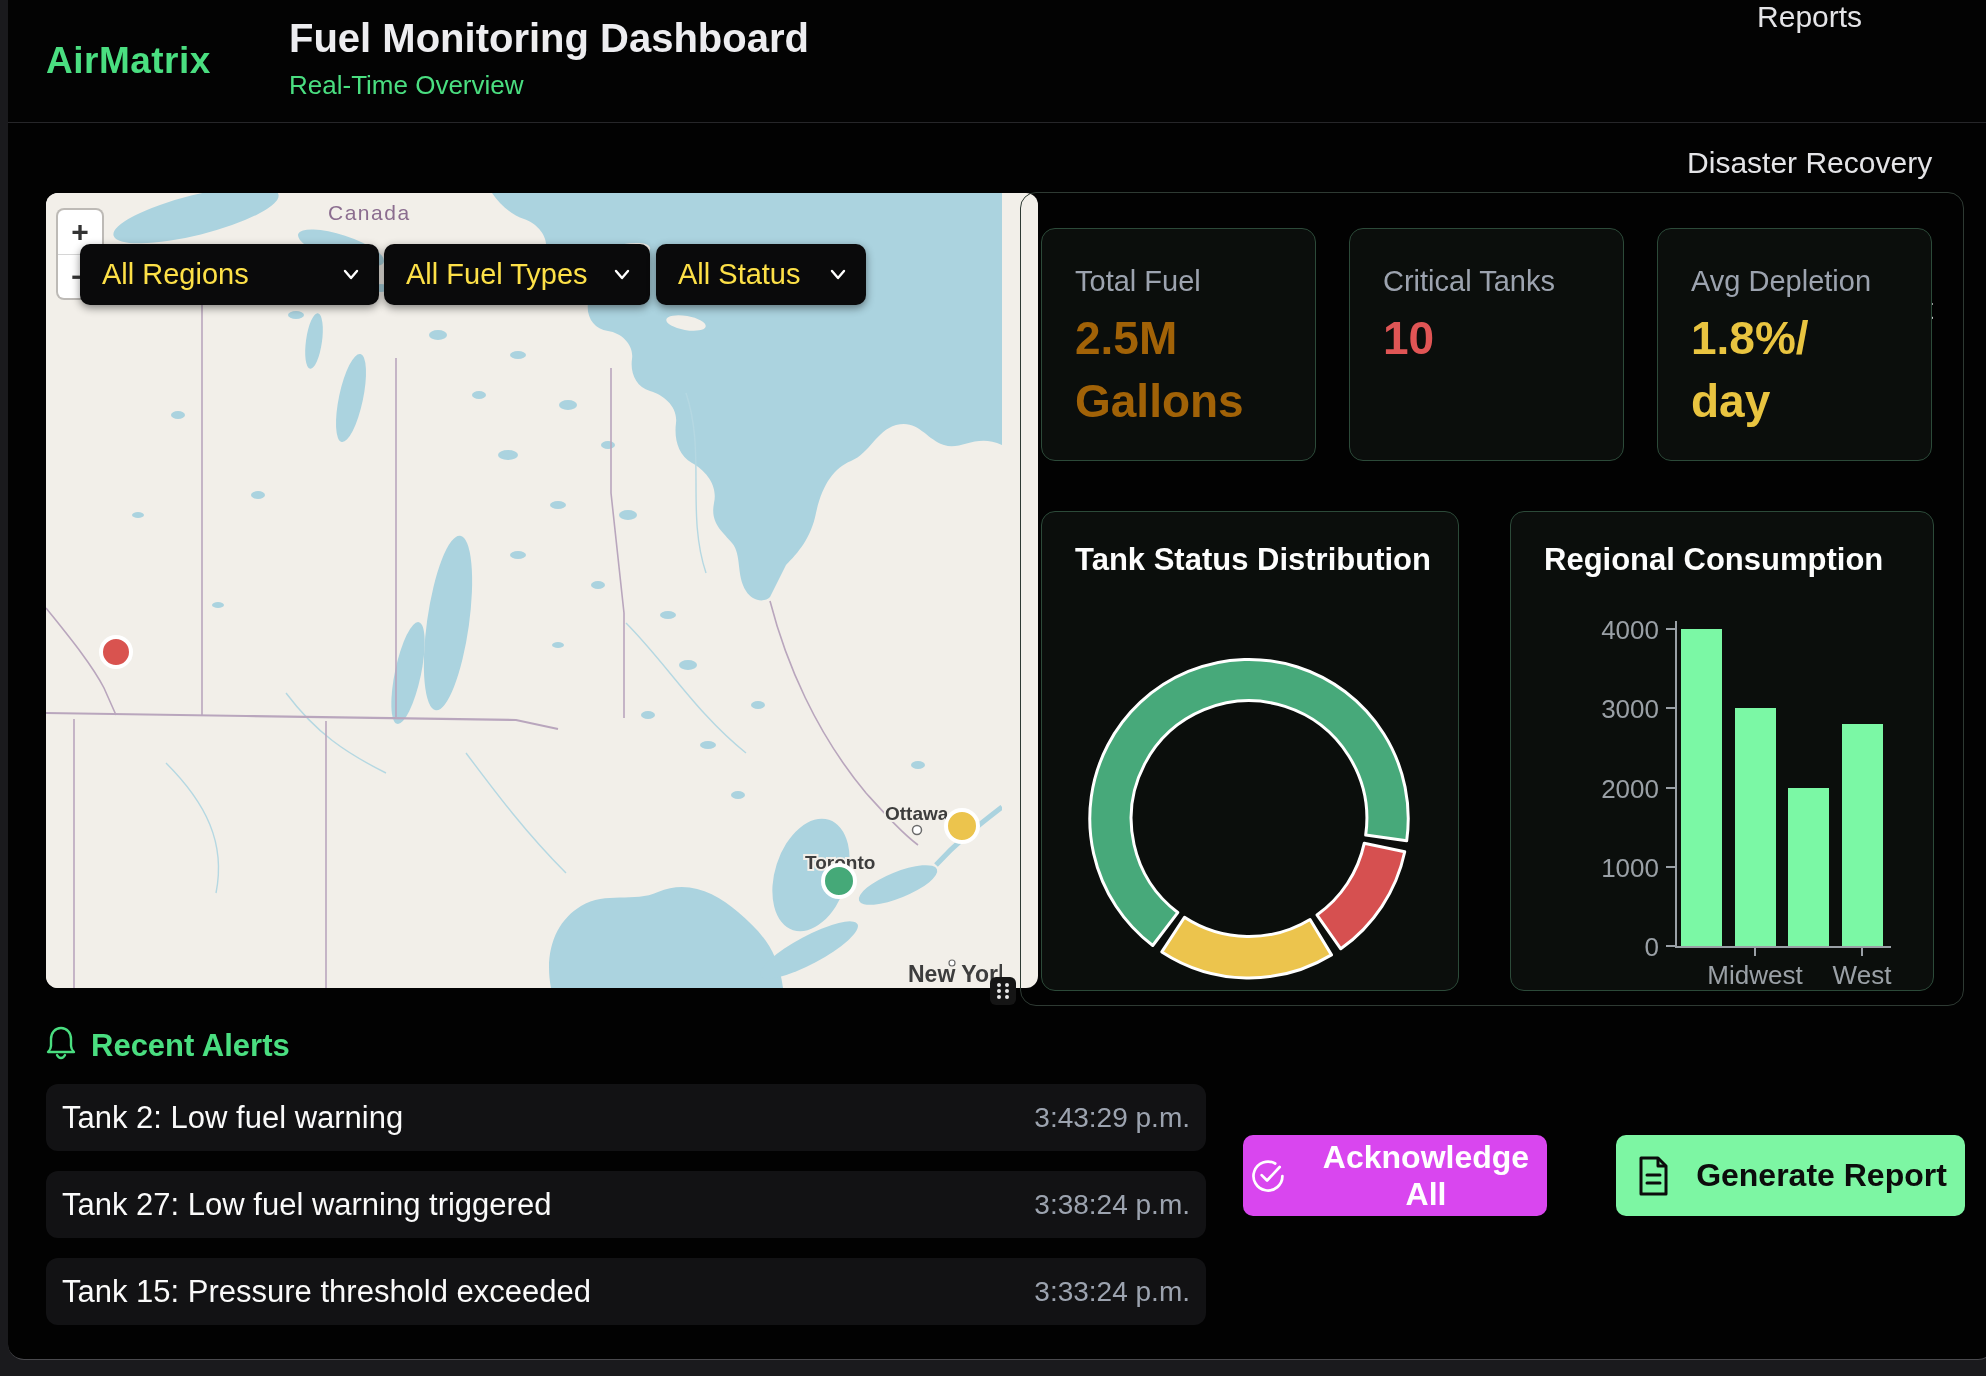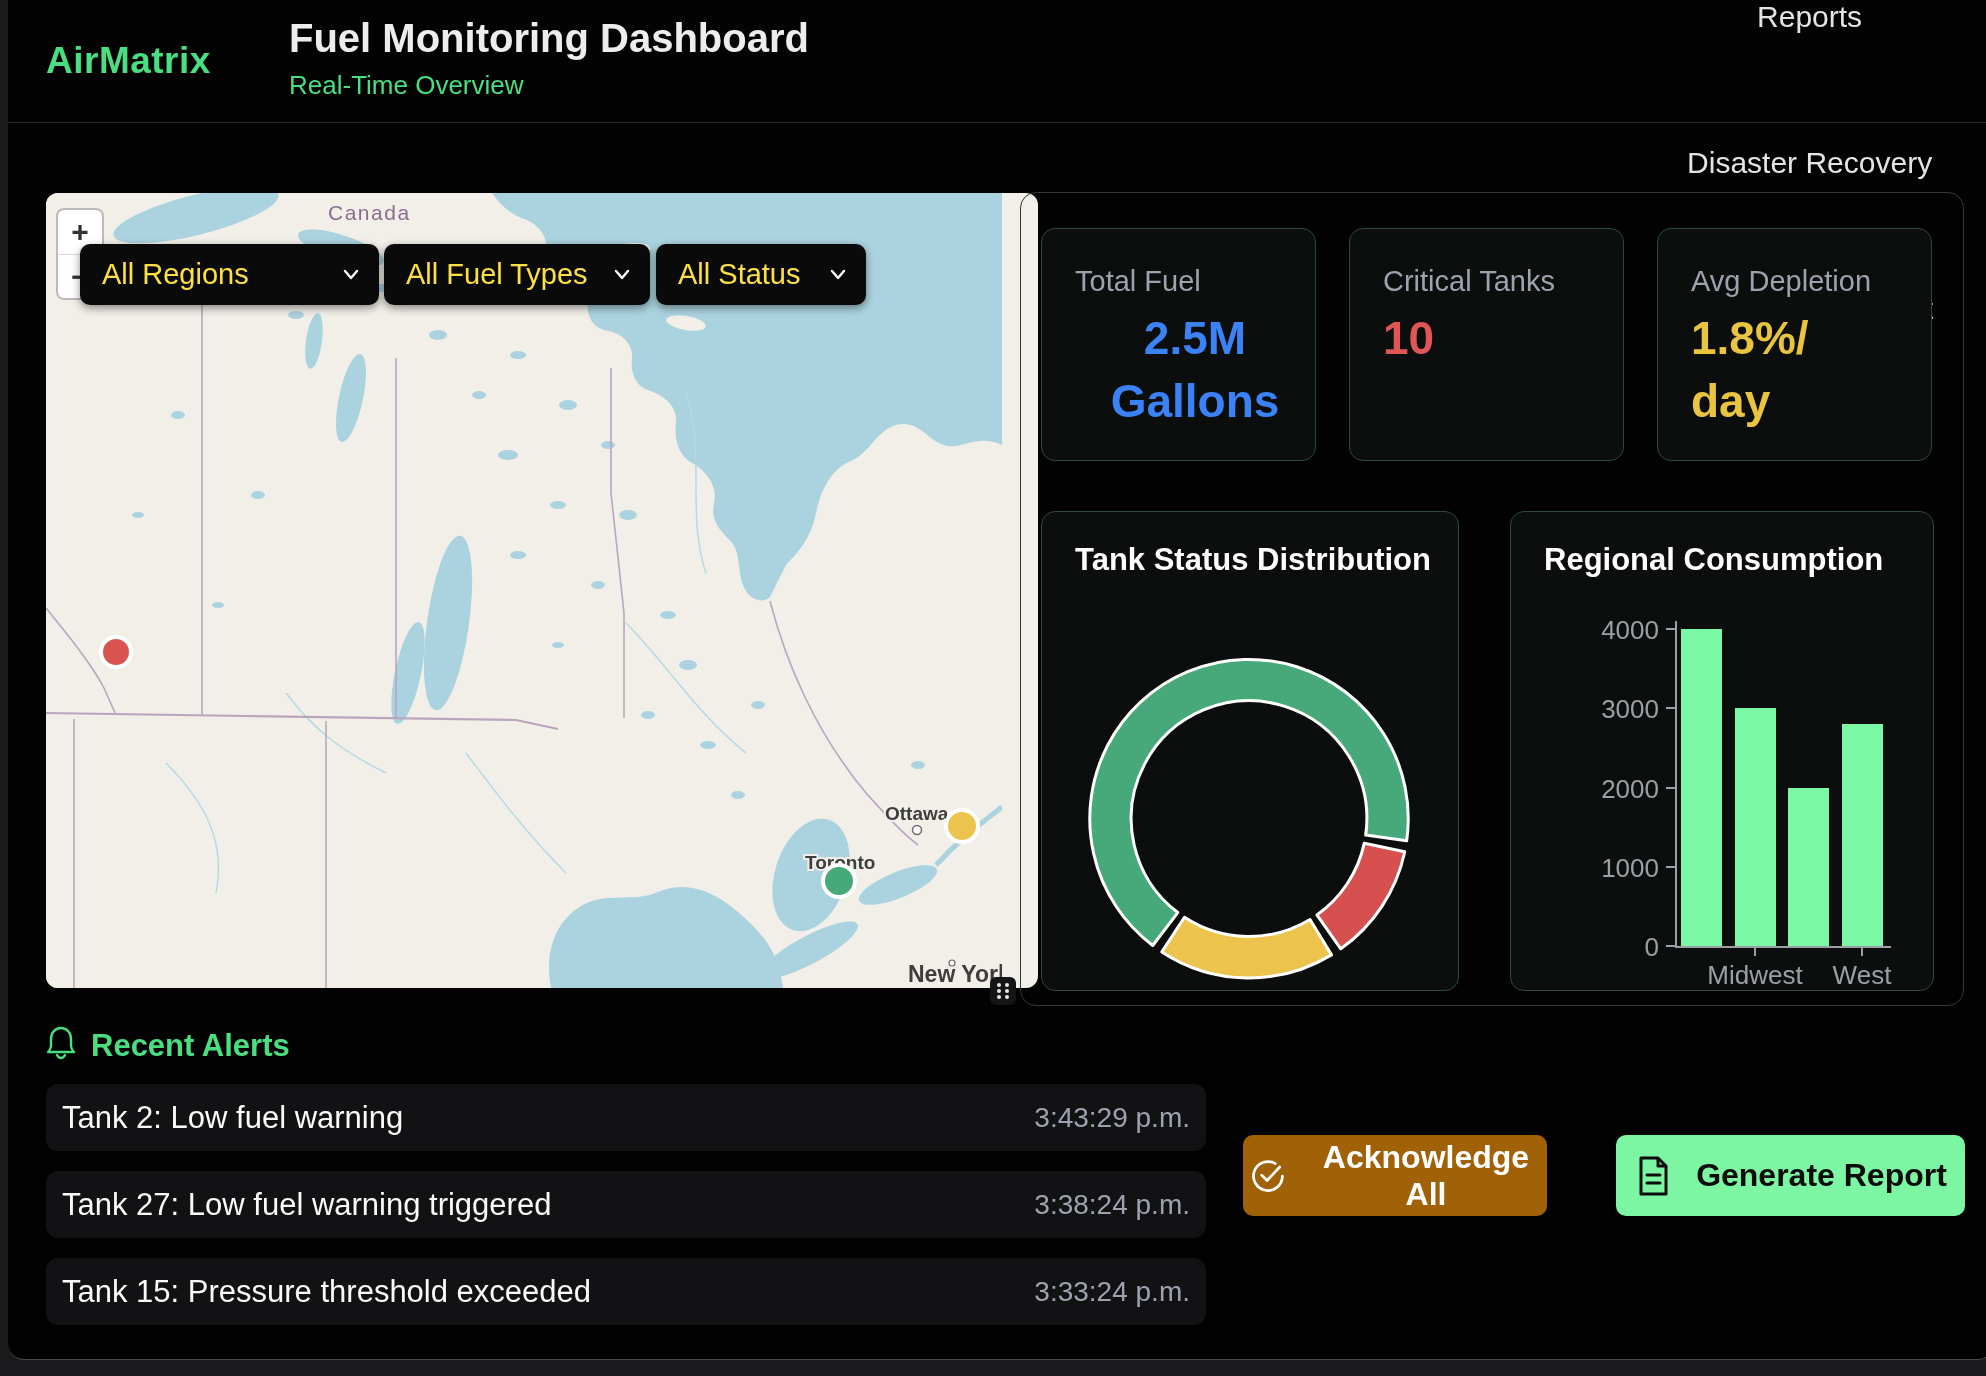--- a/index.html
+++ b/index.html
@@ -64,21 +64,21 @@
   .alerts-heading{position:absolute;left:83px;top:1028px;font-size:31px;font-weight:bold;color:#4ade80;}
   .bell{position:absolute;left:37px;top:1024px;}
   .alert-row{position:absolute;left:38px;width:1160px;height:67px;background:#121214;border-radius:12px;
              display:flex;align-items:center;justify-content:space-between;
              padding:0 16px 0 16px;box-sizing:border-box;}
   .alert-msg{font-size:31px;color:#fafafa;}
   .alert-time{font-size:28px;color:#9ca3af;}
   
   .btn{position:absolute;top:1135px;height:81px;border-radius:10px;display:flex;align-items:center;
        justify-content:center;gap:24px;cursor:pointer;border:none;}
-  .btn-ack{left:1235px;width:304px;background:#a16207;}
+  .btn-ack{left:1235px;width:304px;background:#d946ef;}
   .btn-ack .btn-label{font-size:32px;font-weight:bold;color:#fff;}
   .btn-gen{left:1608px;width:349px;background:#7df6a3;}
   .btn-gen .btn-label{font-size:32px;font-weight:bold;color:#0c0c0c;}
 </style>
 </head>
 <body>
 
 <div id="app">
 
   <div class="header">
@@ -219,21 +219,21 @@
         <circle cx="5" cy="15" r="2"></circle>
           <circle cx="13" cy="15" r="2"></circle>
       </g>
     </svg>
   </div>
 
   <div class="rpanel">
     <div class="kpi-row">
         <div class="kpi-card">
           <div class="kpi-label">Total Fuel</div>
-          <div class="kpi-value" style="color: #3b82f6; text-align: center;">2.5M
+          <div class="kpi-value" style="color: #a16207;">2.5M
 Gallons</div>
         </div>
         <div class="kpi-card">
           <div class="kpi-label">Critical Tanks</div>
           <div class="kpi-value" style="color: rgb(224, 85, 85);">10</div>
         </div>
         <div class="kpi-card">
           <div class="kpi-label">Avg Depletion</div>
           <div class="kpi-value" style="color: rgb(233, 196, 64);">1.8%/
 day</div>

